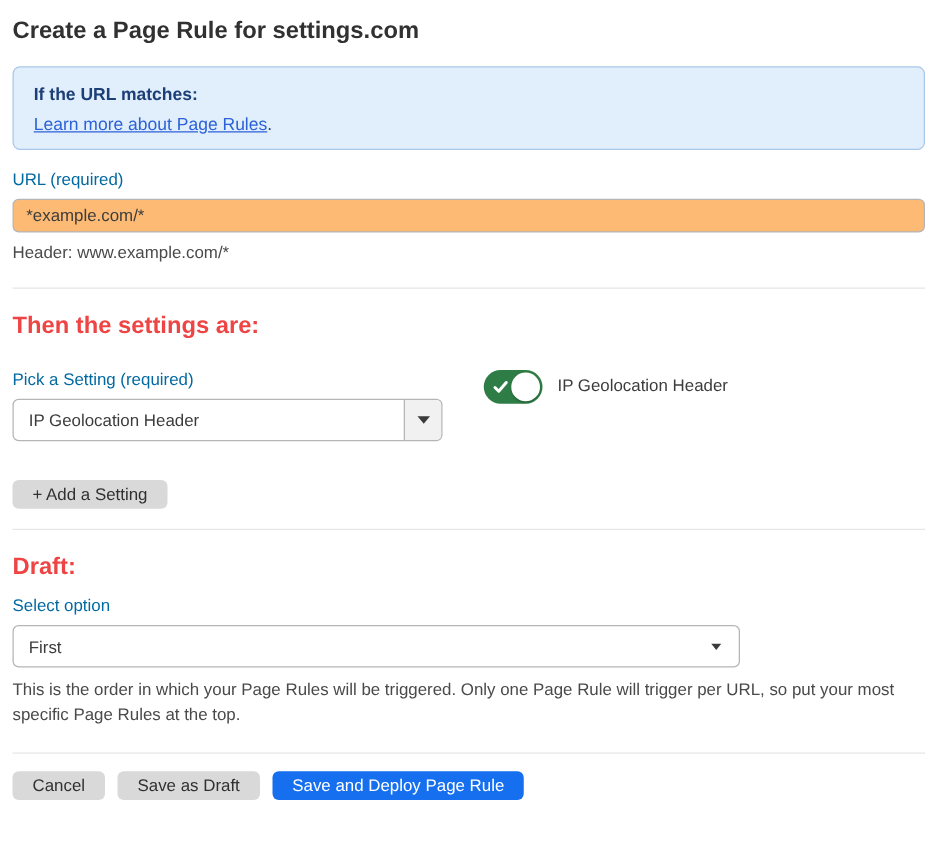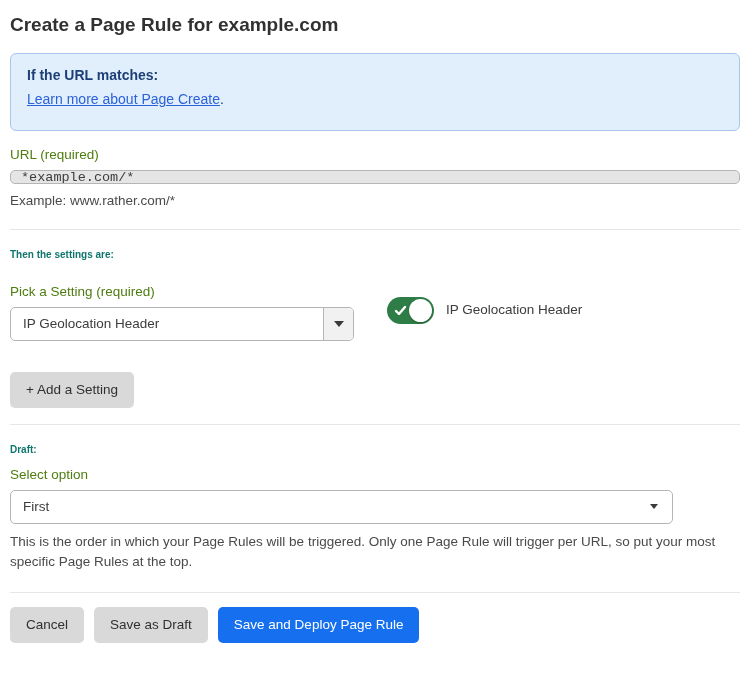--- a/index.html
+++ b/index.html
@@ -17,80 +17,80 @@
     color: #313131;
     line-height: 26px;
   }
 
   
   .info-box {
     margin-top: 15px;
     background: #e1eefb;
     border: 1px solid #a9c7e9;
     border-radius: 6px;
-    padding: 9px 16px 19px 16px;
+    padding: 9px 16px 8px 16px;
     font-size: 14px;
     line-height: 24px;
     color: #1d3f77;
   }
   .info-heading { font-weight: bold; }
   .info-link {
     color: #2c62d9;
     text-decoration: underline;
     cursor: pointer;
   }
   .info-period { color: #1d3f77; }
 
   
   .field-label {
     font-size: 13.5px;
-    color: #4d7c0f;
+    color: #0369a1;
     display: block;
   }
   .url-label { margin-top: 16px; }
   .text-input {
     margin-top: 8px;
     width: 730px;
-    height: 14px;
+    height: 27px;
     border: 1px solid #b5b5b5;
     border-radius: 5px;
     padding: 0 10px;
-    font-family: Liberation Mono, monospace;
-    font-size: 13.5px;
-    color: #3c3c3c;
-    background: #e5e5e5;
+    font-family: Liberation Sans, sans-serif;
+    font-size: 13.5px;
+    color: #3c3c3c;
+    background: #fdba74;
     outline: none;
   }
   .helper-text {
     margin-top: 6px;
     font-size: 13.5px;
     color: #4a4a4a;
     line-height: 20px;
   }
 
   .divider {
     border: none;
     border-top: 1px solid #e6e6e6;
     margin: 0;
   }
   .divider-1 { margin-top: 18px; }
   .divider-2 { margin-top: 16px; }
   .divider-3 { margin-top: 20px; }
 
   .section-heading {
-    font-size: 10px;
+    font-size: 19px;
     font-weight: bold;
-    color: #0f766e;
+    color: #ef4444;
     margin-top: 19px;
   }
 
   
   .setting-row {
     display: flex;
-    align-items: center;
+    align-items: flex-start;
     margin-top: 24px;
   }
   .picker-col { width: 344px; }
   .select-control {
     margin-top: 8px;
     height: 34px;
     border: 1px solid #b5b5b5;
     border-radius: 5px;
     background: #ffffff;
     display: flex;
@@ -162,65 +162,65 @@
     color: #3c3c3c;
     margin-bottom: 2px;
   }
 
   
   .btn {
     font-family: "Liberation Sans", sans-serif;
     font-size: 13.5px;
     border: none;
     border-radius: 5px;
-    height: 36px;
+    height: 23px;
     padding: 0 16px;
     cursor: pointer;
   }
   .btn-gray {
     background: #d9d9d9;
     color: #303030;
   }
   .btn-primary {
     background: #156fee;
     color: #ffffff;
   }
   .add-setting-btn { margin-top: 31px; }
 
   
   .order-label { margin-top: 12px; }
-  .order-select { width: 663px; }
+  .order-select { width: 582px; }
   .order-select .caret-wrap {
     padding-right: 14px;
     display: flex;
     align-items: center;
   }
   .order-helper { width: 730px; margin-top: 8px; }
 
   .footer-buttons {
     display: flex;
     gap: 10px;
     margin-top: 14px;
   }
 </style>
 </head>
 <body>
 
 <div class="container">
 
-  <h1 class="page-title">Create a Page Rule for example.com</h1>
+  <h1 class="page-title">Create a Page Rule for settings.com</h1>
 
   <div class="info-box">
     <div class="info-heading">If the URL matches:</div>
-    <div class="info-link-line"><a class="info-link">Learn more about Page Create</a><span class="info-period">.</span></div>
+    <div class="info-link-line"><a class="info-link">Learn more about Page Rules</a><span class="info-period">.</span></div>
   </div>
 
   <label class="field-label url-label">URL (required)</label>
   <input class="text-input" type="text" value="*example.com/*" style="">
-  <div class="helper-text">Example: www.rather.com/*</div>
+  <div class="helper-text">Header: www.example.com/*</div>
 
   <hr class="divider divider-1">
 
   <h2 class="section-heading">Then the settings are:</h2>
 
   <div class="setting-row">
     <div class="picker-col">
       <label class="field-label">Pick a Setting (required)</label>
       <div class="select-control">
         <span class="select-value">IP Geolocation Header</span>

